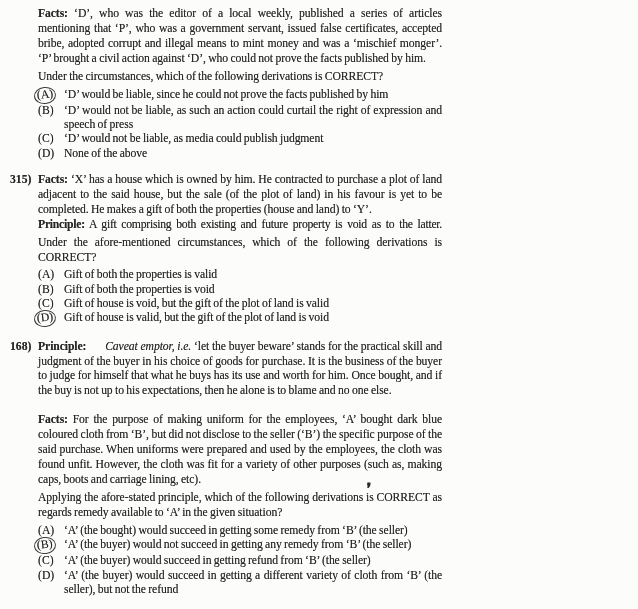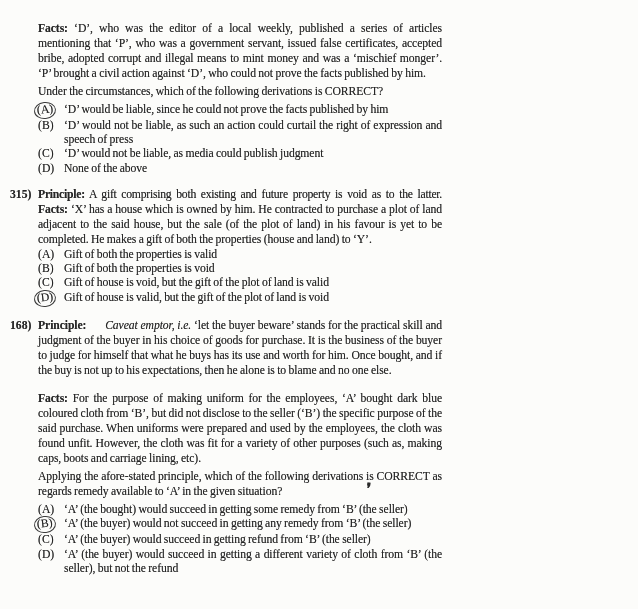--- a/index.html
+++ b/index.html
@@ -2,21 +2,21 @@
 <html><head>
 <meta charset="utf-8">
 <style>
   html,body{margin:0;padding:0;}
   body{
     width:638px;height:609px;overflow:hidden;
     background:#fcfcfa;
   }
   .page{
     position:relative;width:638px;height:609px;box-sizing:border-box;
-    padding:22px 0 0 38px;
+    padding:7px 0 0 38px;
     font-family:"Liberation Serif","DejaVu Serif",serif;
     font-size:11.7px;color:#262626;
     text-shadow:0 0 0.4px rgba(45,45,45,0.55);
   }
   .q{position:relative;margin-bottom:12px;}
   .qnum{position:absolute;left:-28px;top:0;font-weight:700;}
   .pblock{
     width:404px;text-align:justify;line-height:14.9px;
     letter-spacing:-0.1px;word-spacing:-0.4px;
   }
@@ -67,22 +67,23 @@
       </div>
       <div class="opt">
         <div class="mcell"><span class="marker">(D)</span></div>
         <div class="otext">None of the above</div>
       </div>
     </div>
   </section>
 
   <section class="q">
     <span class="qnum">315)</span>
+    <div class="pblock"><span class="lbl">Facts:</span><span> ‘X’ has a house which is owned by him. He contracted to purchase a plot of land adjacent to the said house, but the sale (of the plot of land) in his favour is yet to be completed. He makes a gift of both the properties (house and land) to ‘Y’.</span></div>
     <div class="pblock oneline"><span class="lbl">Principle:</span><span> A gift comprising both existing and future property is void as to the latter.</span></div>
-    <div class="pblock"><span class="lbl">Facts:</span><span> ‘X’ has a house which is owned by him. He contracted to purchase a plot of land adjacent to the said house, but the sale (of the plot of land) in his favour is yet to be completed. He makes a gift of both the properties (house and land) to ‘Y’.</span></div>
+    <div class="stem">Under the afore-mentioned circumstances, which of the following derivations is CORRECT?</div>
     <div>
       <div class="opt">
         <div class="mcell"><span class="marker">(A)</span></div>
         <div class="otext">Gift of both the properties is valid</div>
       </div>
       <div class="opt">
         <div class="mcell"><span class="marker">(B)</span></div>
         <div class="otext">Gift of both the properties is void</div>
       </div>
       <div class="opt">

